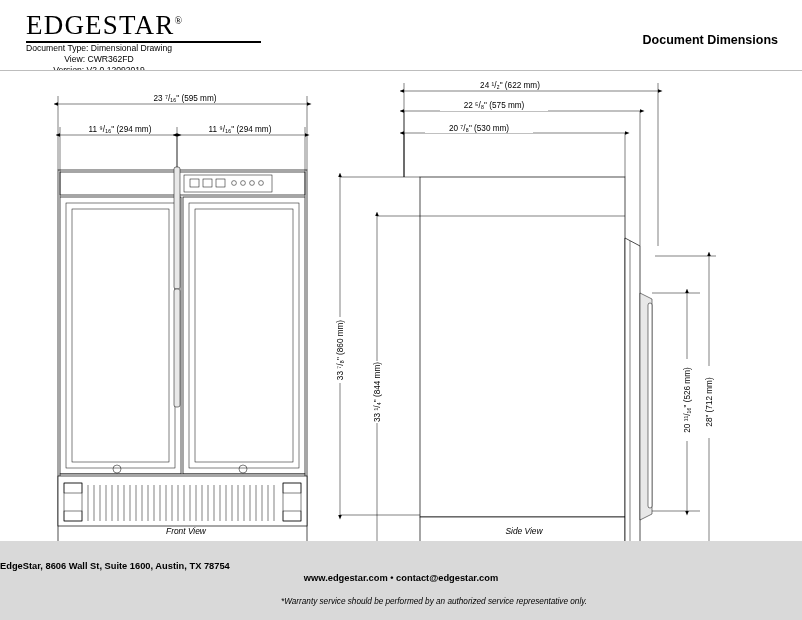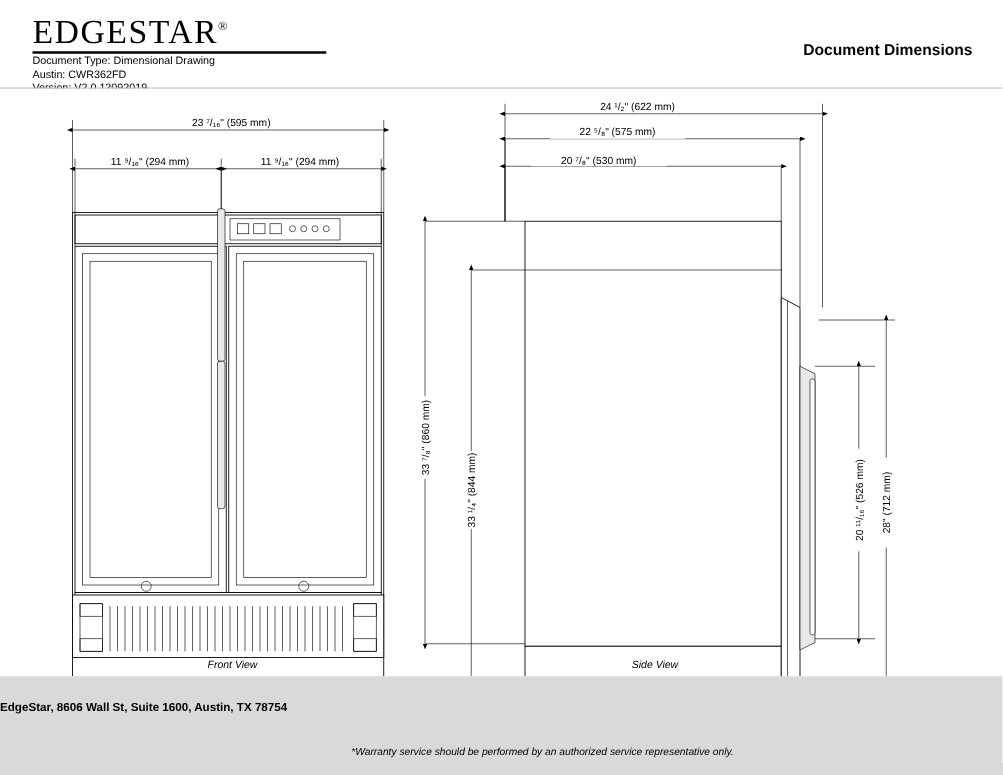--- a/index.html
+++ b/index.html
@@ -12,21 +12,21 @@
     position:relative;
   }
   .page{position:relative;width:802px;height:620px;}
 
   
   .header{position:absolute;left:0;top:0;width:802px;height:70px;background:#fff;}
   .brand{position:absolute;left:26px;top:10px;font-size:27px;letter-spacing:1.2px;
          font-family:Liberation Serif, serif;font-weight:400;}
   .brand .reg{font-size:10px;vertical-align:super;}
   .brand-underline{position:absolute;left:26px;top:41px;width:235px;height:2px;background:#000;}
-  .meta{position:absolute;left:26px;top:43px;font-size:8.6px;line-height:11.2px;}
+  .meta{position:absolute;left:26px;top:43px;font-size:8.6px;line-height:11.2px;text-align:center;}
   .doc-title{position:absolute;right:24px;top:33px;font-size:12.5px;font-weight:bold;}
   .hdr-rule{position:absolute;left:0;top:70px;width:802px;height:1px;background:#bdbdbd;}
 
   
   .drawing{position:absolute;left:0;top:71px;width:802px;height:470px;background:#fff;}
   svg.canvas{position:absolute;left:0;top:0;}
 
   
   .footer{position:absolute;left:0;top:541px;width:802px;height:79px;background:#d9d9d9;}
   .footer-line1{position:absolute;top:20px;width:802px;text-align:left;font-size:9.3px;font-weight:bold;}
@@ -47,21 +47,21 @@
 
 <div class="page">
 
   <div class="header">
     <div class="brand">
       <span>EDGESTAR</span><span class="reg">®</span>
     </div>
     <div class="brand-underline"></div>
     <div class="meta">
       <div>Document Type: Dimensional Drawing</div>
-      <div>Austin: CWR362FD</div>
+      <div>View: CWR362FD</div>
       <div>Version: V2.0 12092019</div>
     </div>
     <div class="doc-title">Document Dimensions</div>
   </div>
   <div class="hdr-rule"></div>
 
   <div class="drawing">
     <svg class="canvas" width="802" height="470" viewBox="0 0 802 470">
       <defs>
         <marker id="arrL" markerWidth="9" markerHeight="7" refX="9" refY="3.5" orient="auto">
@@ -234,16 +234,17 @@
         <text class="dimtext" x="712" y="331" text-anchor="middle" transform="rotate(-90 712 331)">28" (712 mm)</text>
       </g>
 
       <text class="viewlabel" x="186" y="463" text-anchor="middle">Front View</text>
       <text class="viewlabel" x="524" y="463" text-anchor="middle">Side View</text>
     </svg>
   </div>
 
   <div class="footer">
     <div class="footer-line1">EdgeStar, 8606 Wall St, Suite 1600, Austin, TX 78754</div>
+    <div class="footer-line2">www.edgestar.com   •   contact@edgestar.com</div>
     <div class="footer-line3">*Warranty service should be performed by an authorized service representative only.</div>
   </div>
 
 </div>
 
 </body></html>

